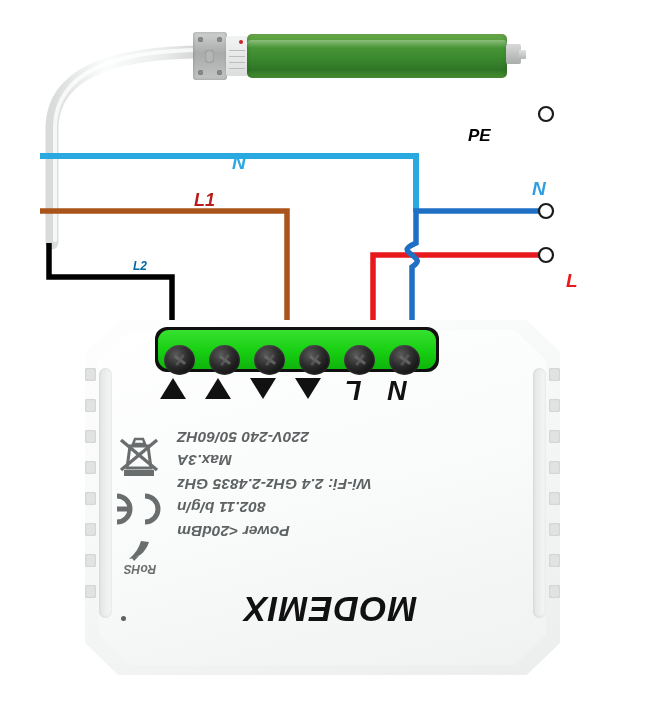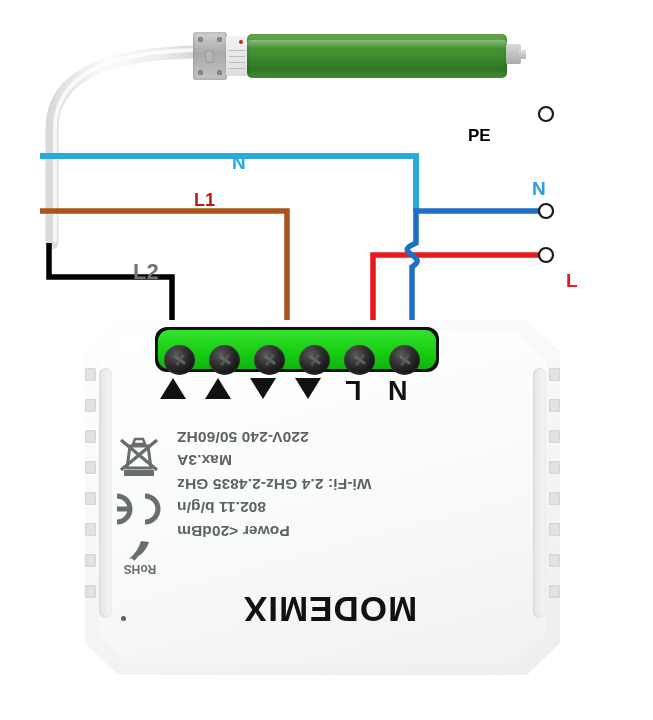--- a/index.html
+++ b/index.html
@@ -2,28 +2,28 @@
 <html><head>
 <meta charset="utf-8">
 <title>Wiring Diagram</title>
 <style>
   html,body{margin:0;padding:0;background:#ffffff;}
   body{
     width:653px;height:720px;position:relative;overflow:hidden;
     font-family:"Liberation Sans", sans-serif;
     background:#ffffff;
   }
-  #stage{position:absolute;left:0;top:0;width:653px;height:720px;}
+  #stage{position:absolute;left:0;top:0;width:653px;height:720px;font-style:italic;}
   svg.layer{position:absolute;left:0;top:0;width:653px;height:720px;}
 
   .wlabel{position:absolute;font-weight:bold;white-space:nowrap;}
   .lbl-pe{left:468px;top:126px;font-size:17px;color:#000000;}
   .lbl-n-motor{left:232px;top:152px;font-size:19px;color:#2aa9e0;}
   .lbl-l1{left:194px;top:190px;font-size:18px;color:#b91c1c;text-align:center;}
-  .lbl-l2{left:133px;top:259px;font-size:22px;color:#737373;text-align:right;}
+  .lbl-l2{left:133px;top:259px;font-size:12px;color:#0369a1;text-align:right;}
   .lbl-n-right{left:532px;top:178px;font-size:19px;color:#2f9fe0;}
   .lbl-vac{left:466px;top:226px;font-size:17px;color:#000000;}
   .lbl-l-right{left:566px;top:270px;font-size:19px;color:#e8191c;}
 
   
   #device{position:absolute;left:85px;top:320px;width:475px;height:355px;}
 
   .devshell{
     position:absolute;left:0;top:0;width:475px;height:355px;
     background:linear-gradient(160deg,#fefefe 0%,#f7f8f8 40%,#eceded 100%);

